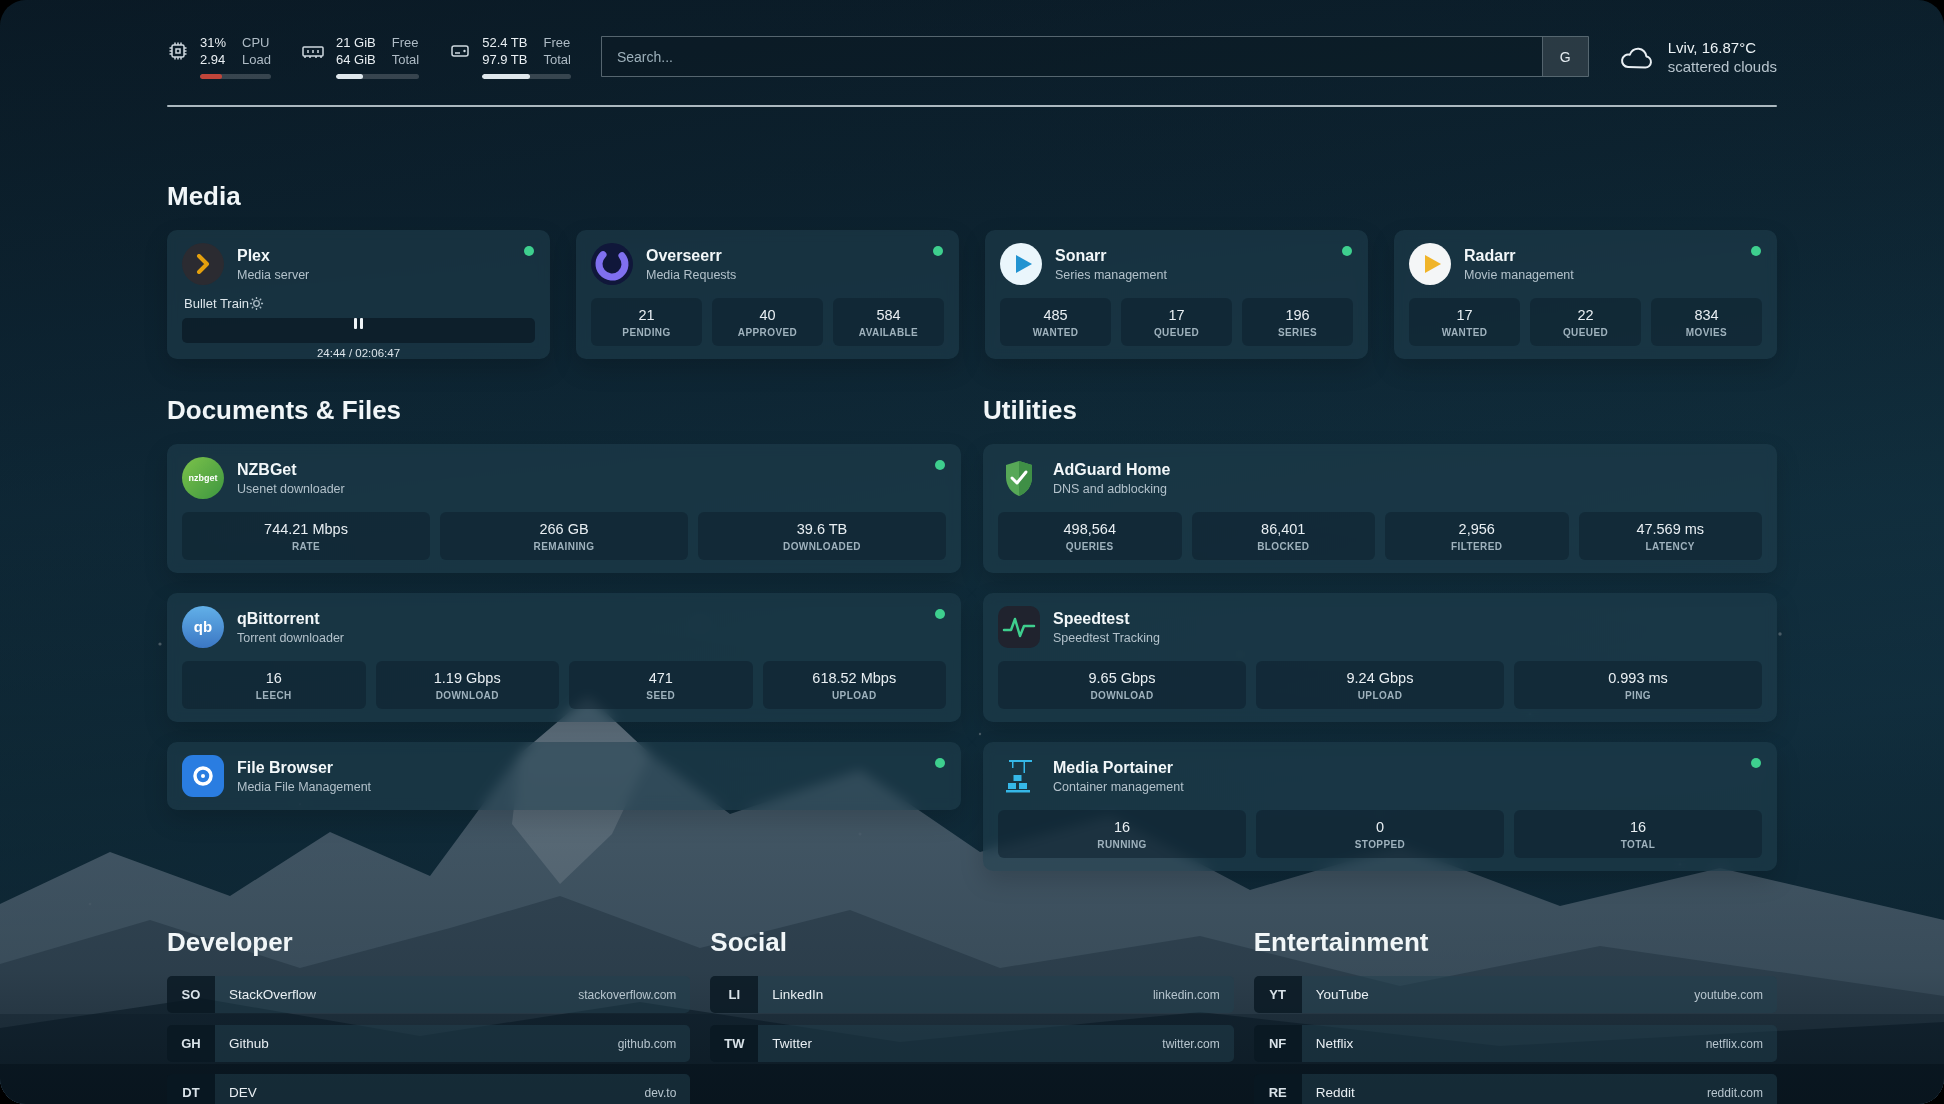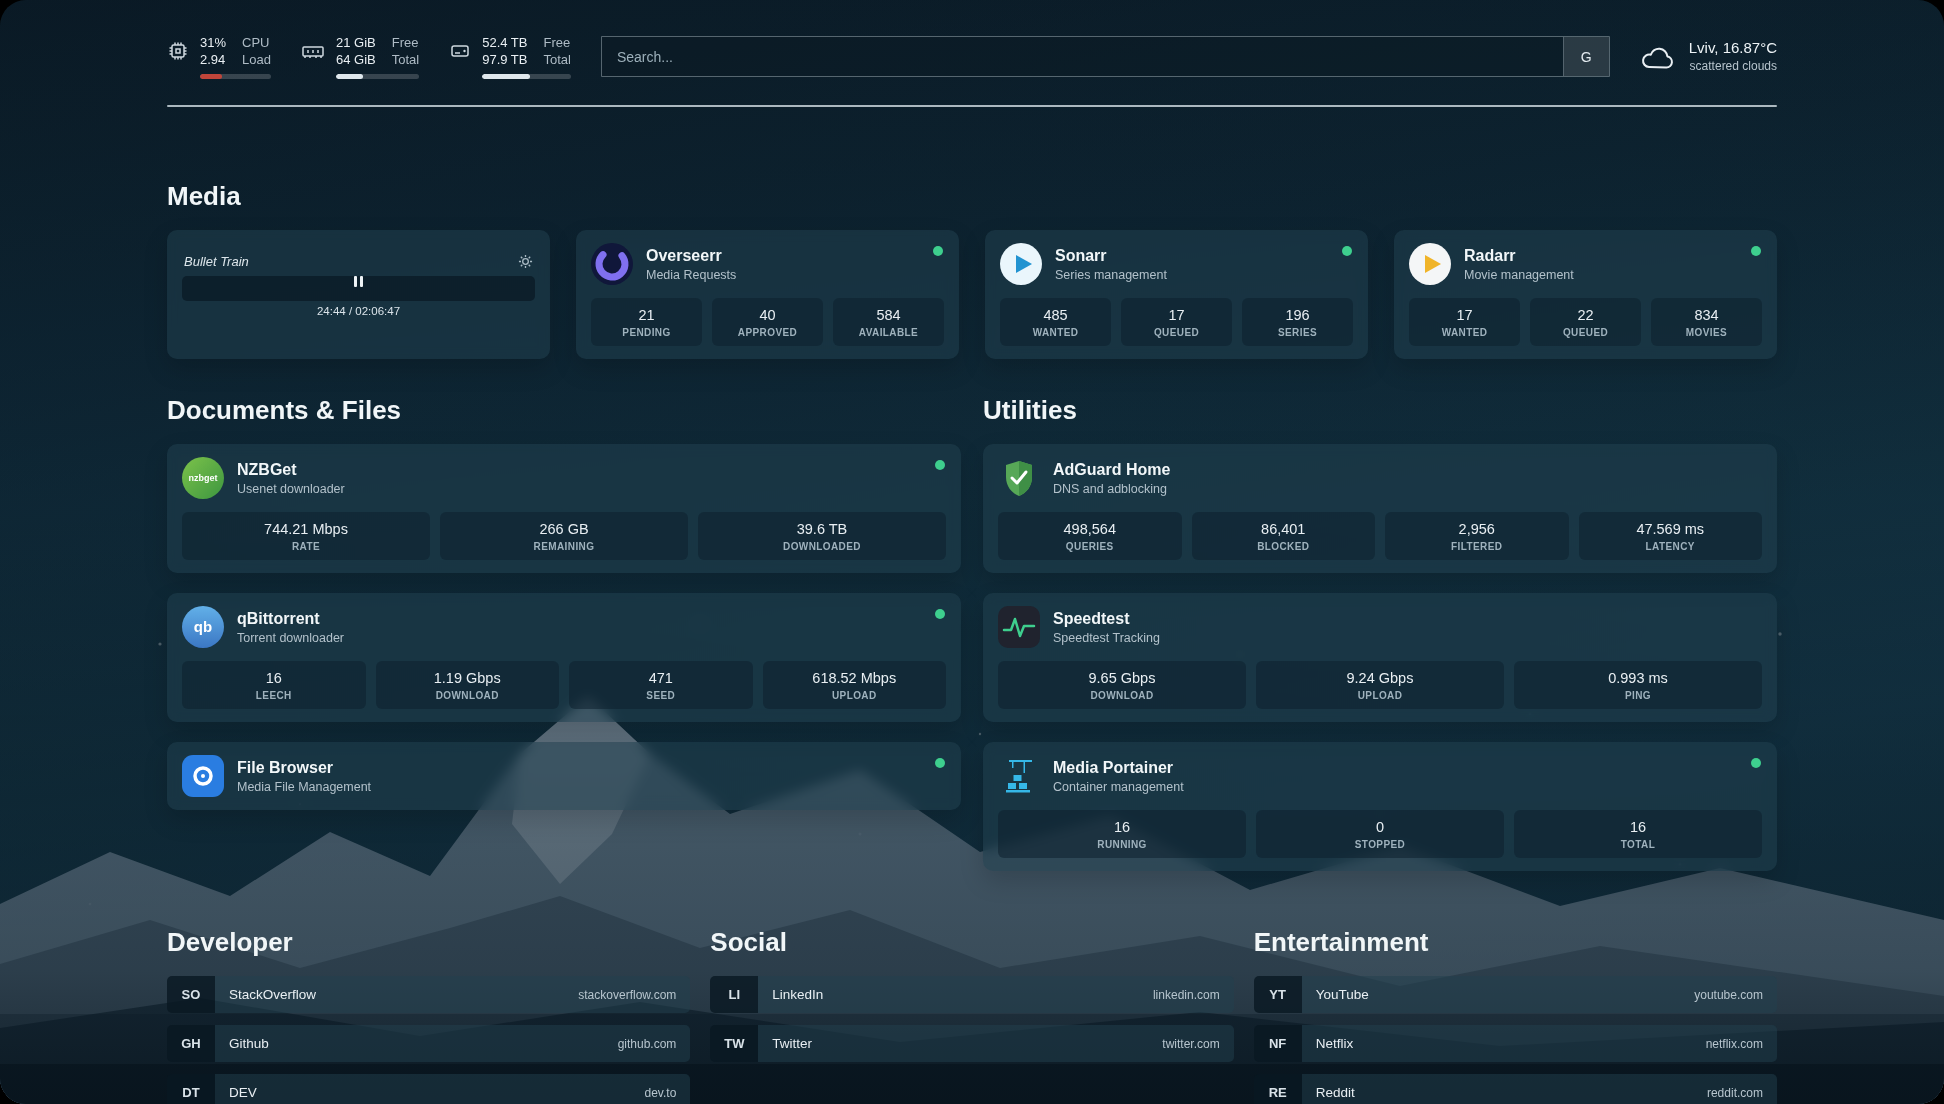--- a/index.html
+++ b/index.html
@@ -29,41 +29,41 @@
   .search { flex:1; display:flex; height:41px; border:1px solid rgba(208,224,232,.38); border-radius:1px;
     background:rgba(10,26,36,.45); overflow:hidden; }
   .search input { flex:1; background:transparent; border:0; outline:none; color:#e9eff3; font-size:14px; padding:0 15px;
     font-family:"Liberation Sans", sans-serif; }
   .search input::placeholder { color:#9db0bb; }
   .search-btn { width:46px; border:0; border-left:1px solid rgba(208,224,232,.25); background:rgba(233,240,244,.14);
     color:#e4ebf0; font-size:14px; display:flex; align-items:center; justify-content:center; cursor:pointer;
     font-family:"Liberation Sans", sans-serif; }
   .weather { display:flex; align-items:center; gap:13px; }
   .weather-loc { font-size:15px; color:#eef4f7; line-height:20px; }
-  .weather-cond { font-size:12px; color:#b7c4cd; line-height:17px;text-align:right; }
+  .weather-cond { font-size:15px; color:#b7c4cd; line-height:17px; }
   .divider { margin-top:26px; height:2px; border-radius:1px; background:rgba(226,236,241,.75); }
   
   .section-title { font-size:26px; font-weight:700; color:#f1f6f8; margin:0 0 18px; }
   .media-section { margin-top:74px; }
   .media-grid { display:grid; grid-template-columns:repeat(4,1fr); gap:26px; }
   .card { background:rgba(33,63,78,.55); border-radius:10px; padding:13px 15px;
     box-shadow:0 10px 24px rgba(0,0,0,.16); backdrop-filter:blur(6px); }
   .card-head { display:flex; align-items:center; gap:13px; position:relative; }
   .svc-icon { width:42px; height:42px; flex:0 0 auto; border-radius:50%; display:flex; align-items:center; justify-content:center;
     color:#fff; font-weight:700; line-height:0; }
   .svc-name { font-size:16px; font-weight:700; color:#f2f7f9; }
   .svc-desc { font-size:12.5px; color:#b3c2cb; margin-top:3px; }
   .dot { position:absolute; top:3px; right:1px; width:10px; height:10px; border-radius:50%; background:#3ecf8e; }
   .stats { display:flex; gap:10px; margin-top:13px; }
   .stat { flex:1; background:rgba(13,33,45,.55); border-radius:6px; padding:9px 4px 8px; text-align:center; }
   .stat-value { font-size:14.5px; color:#e9eff3; }
   .stat-label { font-size:10px; font-weight:700; letter-spacing:.4px; color:#9fb2bd; margin-top:4px; }
   
   .nowplaying { margin-top:11px; }
-  .np-head { display:flex; justify-content:space-between; align-items:center; font-size:13px; color:#dde6eb; padding:0 2px;font-style:italic; }
+  .np-head { display:flex; justify-content:flex-start; align-items:center; font-size:13px; color:#dde6eb; padding:0 2px; }
   .np-bar { margin-top:7px; height:25px; background:rgba(8,22,32,.65); border-radius:5px;
     display:flex; align-items:center; gap:9px; padding:0 10px;flex-direction:column; }
   .pause { display:flex; gap:2.5px; }
   .pause i { width:3px; height:11px; background:#eef3f6; border-radius:1px; }
   .np-track { flex:1; height:13px; }
   .np-fill { height:100%; border-radius:7px; background:rgba(238,243,246,.92); }
   .np-time { font-size:11.5px; color:#dbe4ea; white-space:nowrap; }
   
   .twocol { display:grid; grid-template-columns:1fr 1fr; gap:22px; margin-top:36px; }
   .stack { display:flex; flex-direction:column; gap:20px; }
@@ -202,20 +202,32 @@
       </div>
     </div>
 
     <div class="divider"></div>
 
     <div class="media-section">
       <h2 class="section-title">Media</h2>
       <div class="media-grid">
 
         <div class="card">
+          <div class="card-head">
+            <span class="svc-icon i-plex">
+              <svg width="20" height="20" viewBox="0 0 20 20" fill="none" stroke="#e5a00d" stroke-width="4" stroke-linecap="round" stroke-linejoin="round">
+                  <polyline points="6,2 14,10 6,18"></polyline>
+                </svg>
+            </span>
+            <div class="svc-text">
+              <div class="svc-name">Plex</div>
+              <div class="svc-desc">Media server</div>
+            </div>
+            <span class="dot"></span>
+          </div>
           <div class="nowplaying">
             <div class="np-head">
               <span>Bullet Train</span>
               <span class="gear">
                 <svg width="15" height="15" viewBox="0 0 16 16" fill="none" stroke="#a9bac4" stroke-width="1.4">
                   <circle cx="8" cy="8" r="3"></circle>
                     <path d="M8 1v2.2 M8 12.8V15 M1 8h2.2 M12.8 8H15 M3 3l1.6 1.6 M11.4 11.4L13 13 M13 3l-1.6 1.6 M4.6 11.4L3 13"></path>
                 </svg>
               </span>
             </div>

